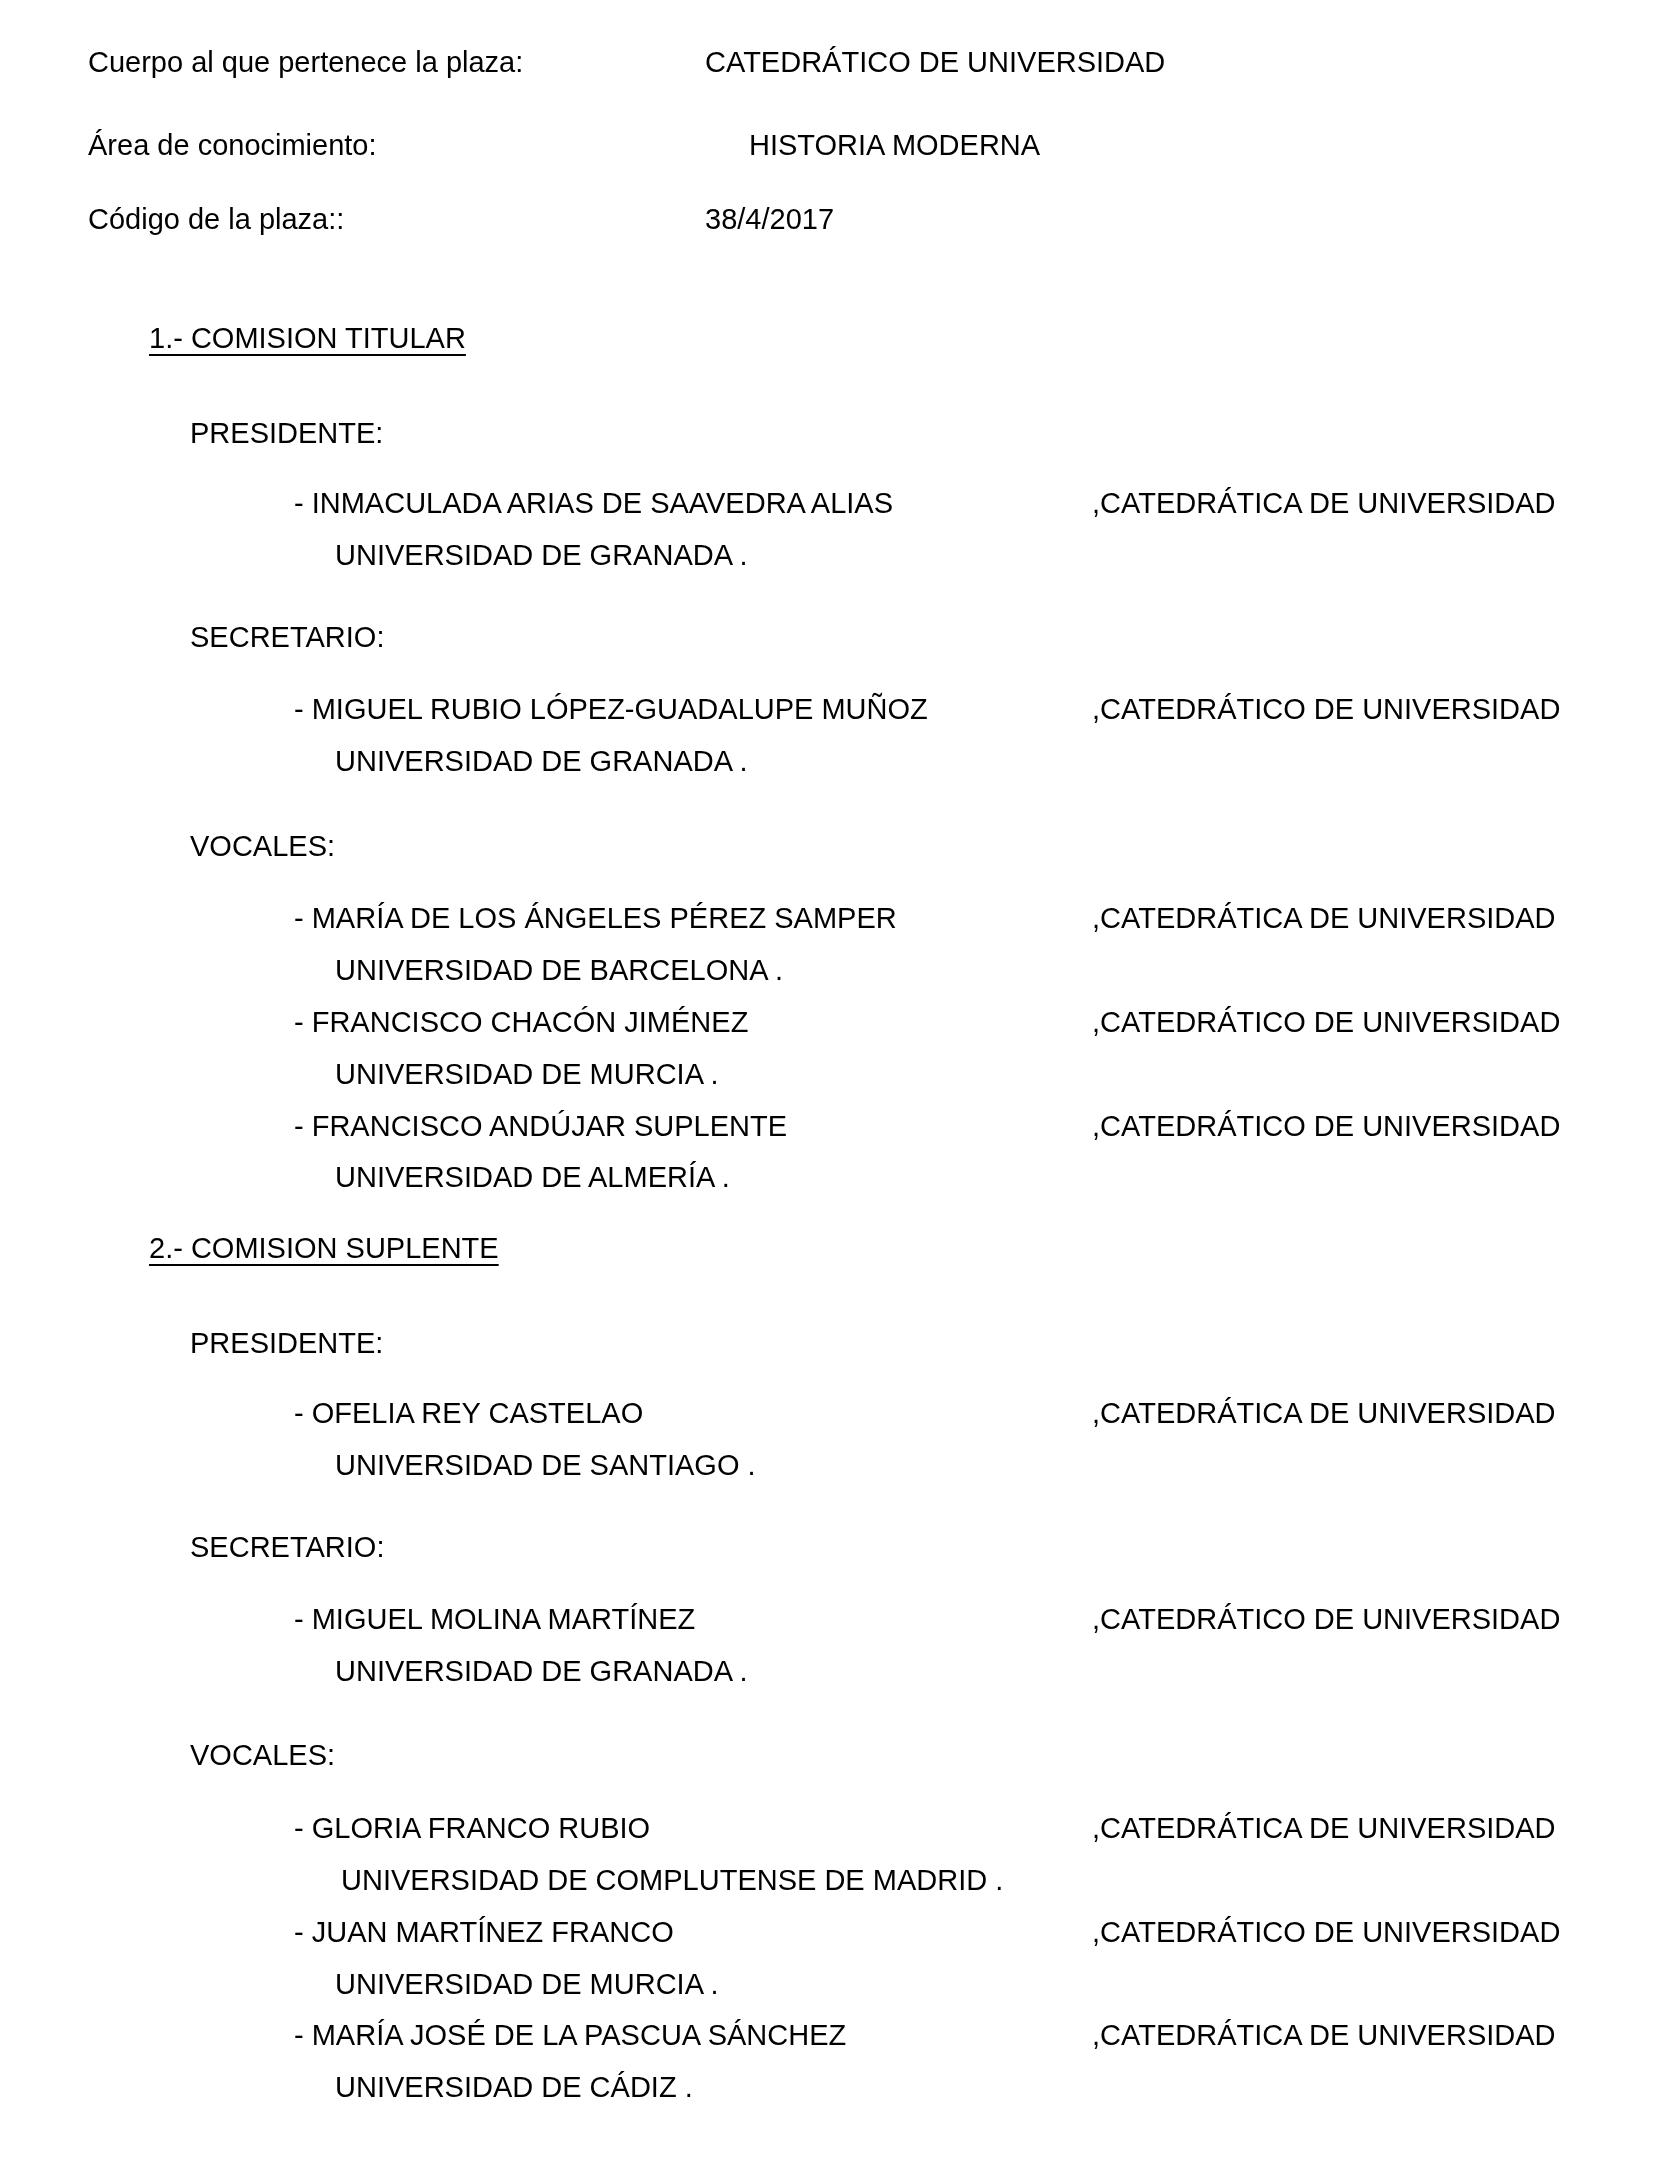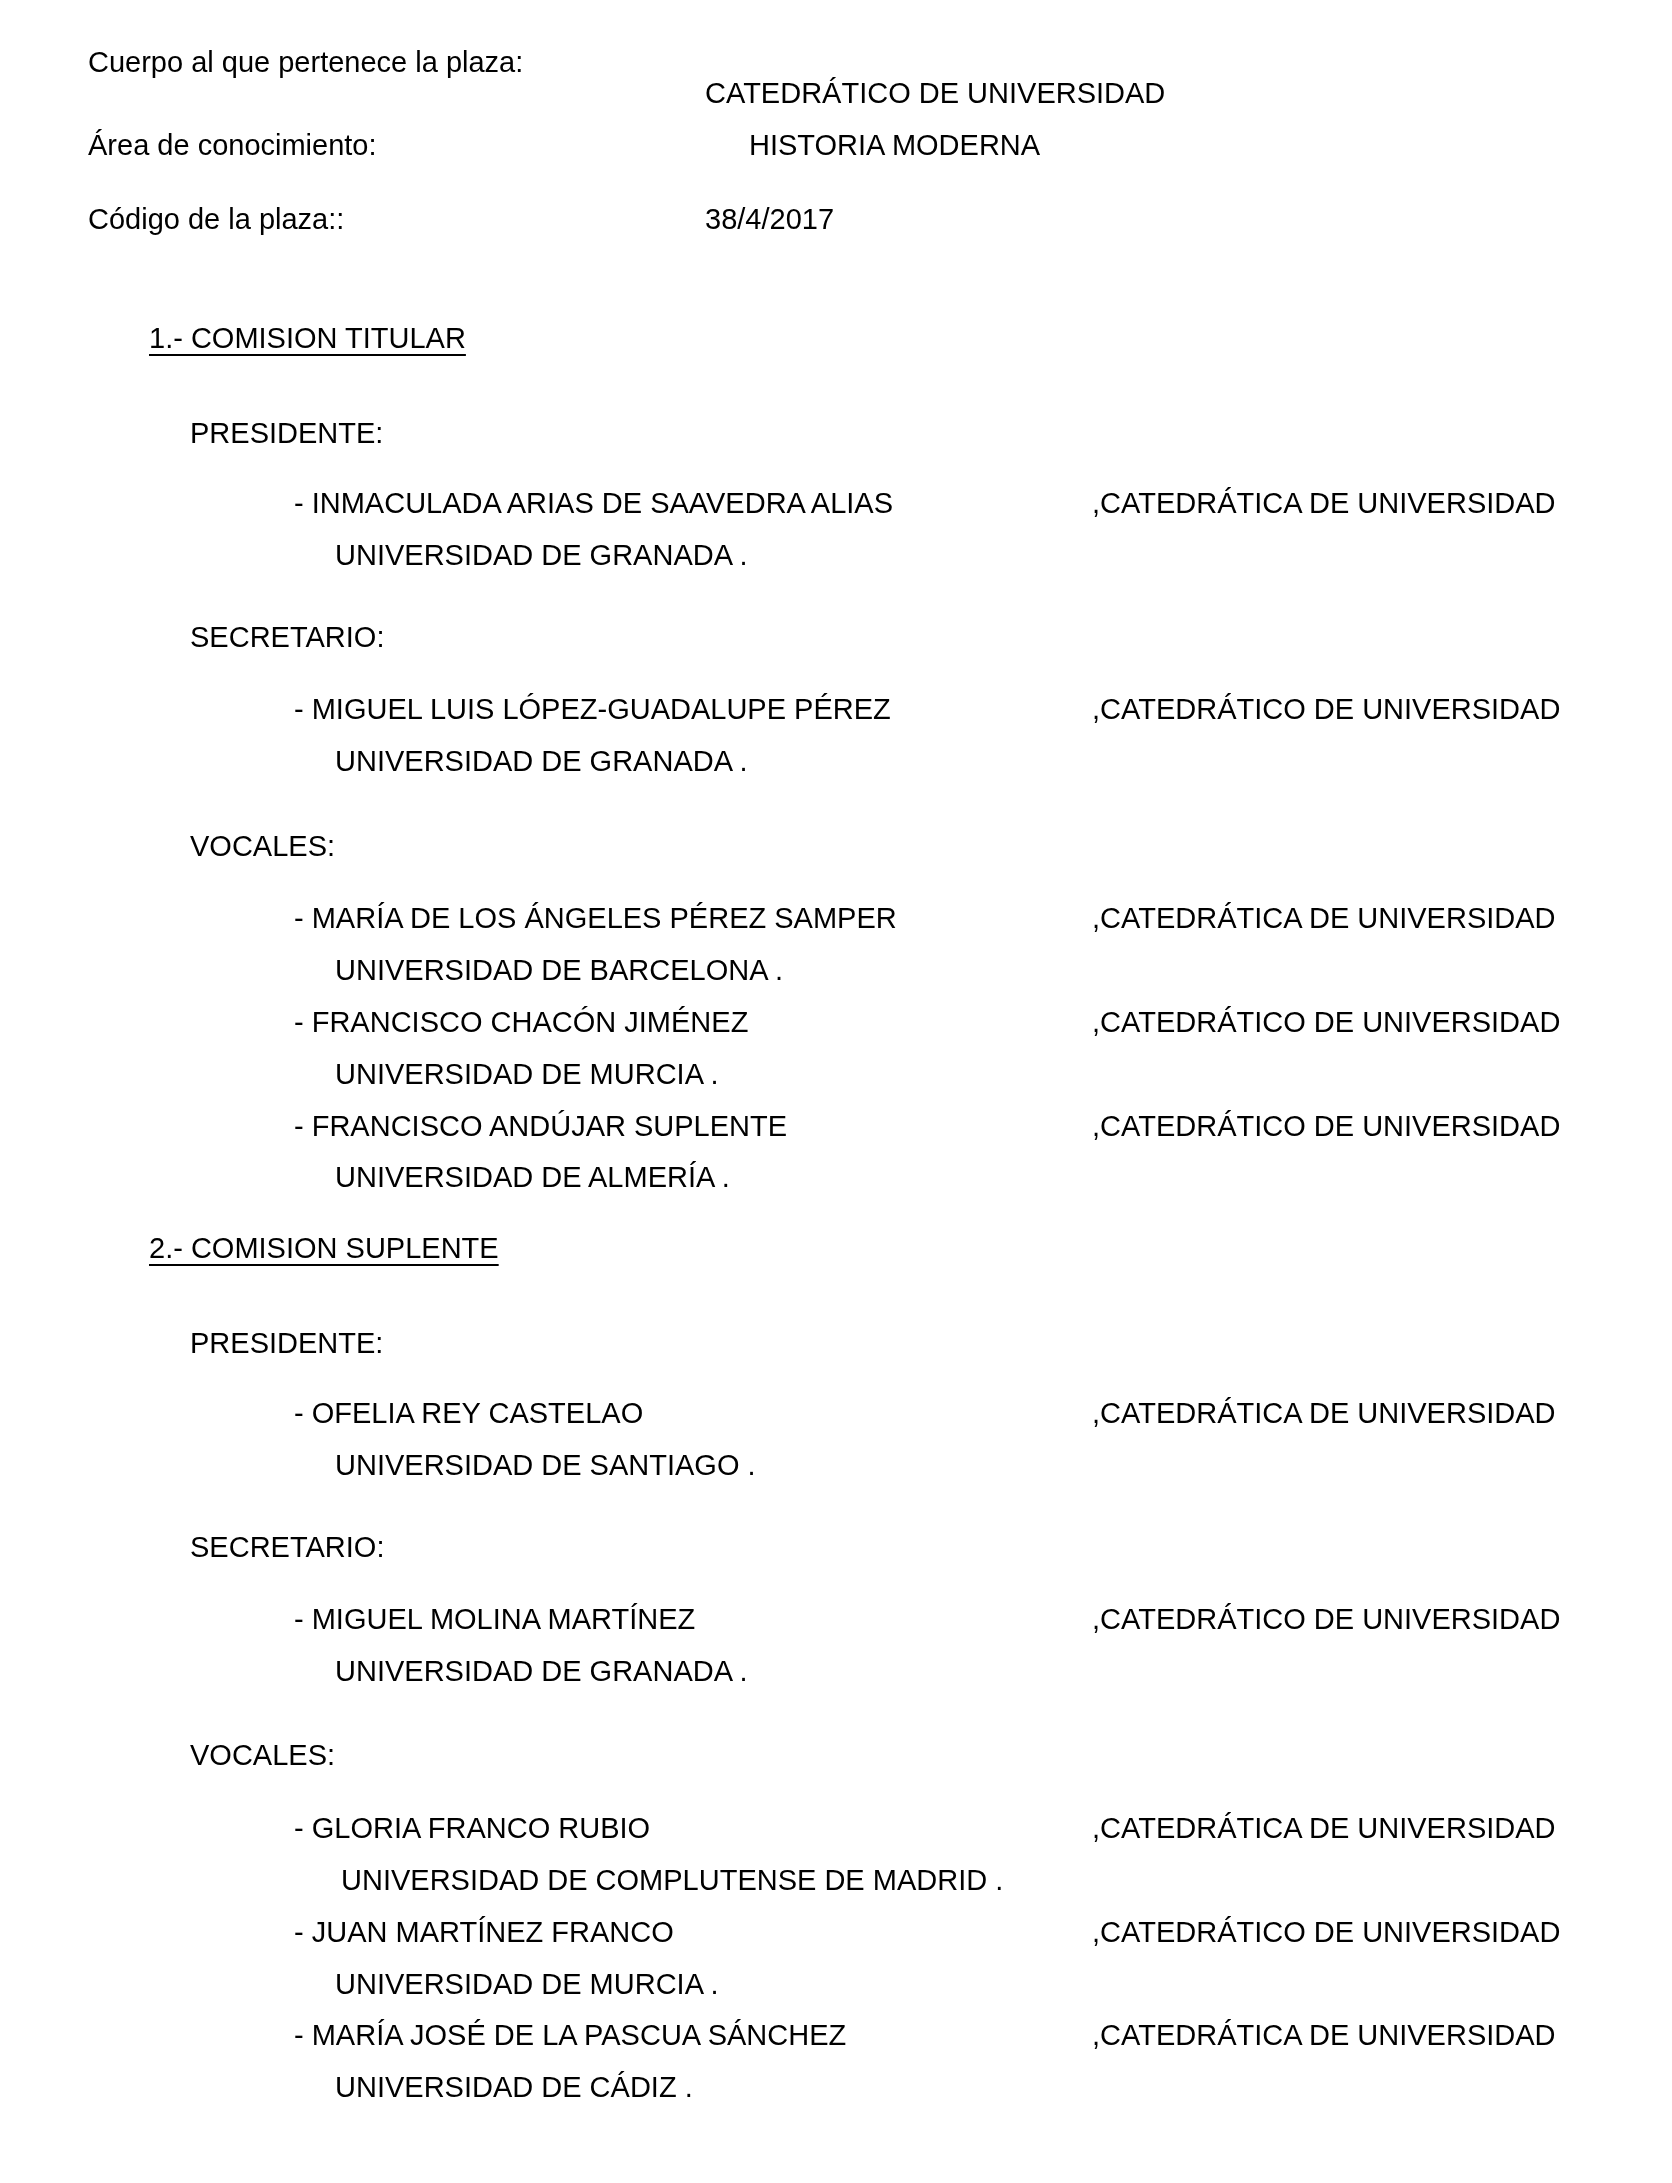--- a/index.html
+++ b/index.html
@@ -27,37 +27,37 @@
     text-decoration-thickness: 2.4px;
     text-underline-offset: 6.3px;
   }
 </style>
 </head>
 <body>
 
 <div class="page">
 
   <div class="line" style="left:88px; top:47px;">Cuerpo al que pertenece la plaza:</div>
-  <div class="line" style="left:705px; top:47px;margin-top:31px;">CATEDRÁTICO DE UNIVERSIDAD</div>
+  <div class="line" style="left:705px; top:47px;">CATEDRÁTICO DE UNIVERSIDAD</div>
 
   <div class="line" style="left:88px; top:130px;">Área de conocimiento:</div>
   <div class="line" style="left:705px; top:130px;margin-left:44px;">HISTORIA MODERNA</div>
 
   <div class="line" style="left:88px; top:204px;">Código de la plaza::</div>
   <div class="line" style="left:705px; top:204px;">38/4/2017</div>
 
   <div class="line section-title" style="left:149px; top:323px;">1.- COMISION TITULAR</div>
 
   <div class="line" style="left:190px; top:418px;">PRESIDENTE:</div>
   <div class="line" style="left:294px; top:488px;">- INMACULADA ARIAS DE SAAVEDRA ALIAS</div>
   <div class="line" style="left:1092px; top:488px;">,CATEDRÁTICA DE UNIVERSIDAD</div>
   <div class="line" style="left:335px; top:540px;">UNIVERSIDAD DE GRANADA .</div>
 
   <div class="line" style="left:190px; top:622px;">SECRETARIO:</div>
-  <div class="line" style="left:294px; top:694px;">- MIGUEL LUIS LÓPEZ-GUADALUPE PÉREZ</div>
+  <div class="line" style="left:294px; top:694px;">- MIGUEL RUBIO LÓPEZ-GUADALUPE MUÑOZ</div>
   <div class="line" style="left:1092px; top:694px;">,CATEDRÁTICO DE UNIVERSIDAD</div>
   <div class="line" style="left:335px; top:746px;">UNIVERSIDAD DE GRANADA .</div>
 
   <div class="line" style="left:190px; top:831px;">VOCALES:</div>
   <div class="line" style="left:294px; top:903px;">- MARÍA DE LOS ÁNGELES PÉREZ SAMPER</div>
   <div class="line" style="left:1092px; top:903px;">,CATEDRÁTICA DE UNIVERSIDAD</div>
   <div class="line" style="left:335px; top:955px;">UNIVERSIDAD DE BARCELONA .</div>
   <div class="line" style="left:294px; top:1007px;">- FRANCISCO CHACÓN JIMÉNEZ</div>
   <div class="line" style="left:1092px; top:1007px;">,CATEDRÁTICO DE UNIVERSIDAD</div>
   <div class="line" style="left:335px; top:1059px;">UNIVERSIDAD DE MURCIA .</div>

